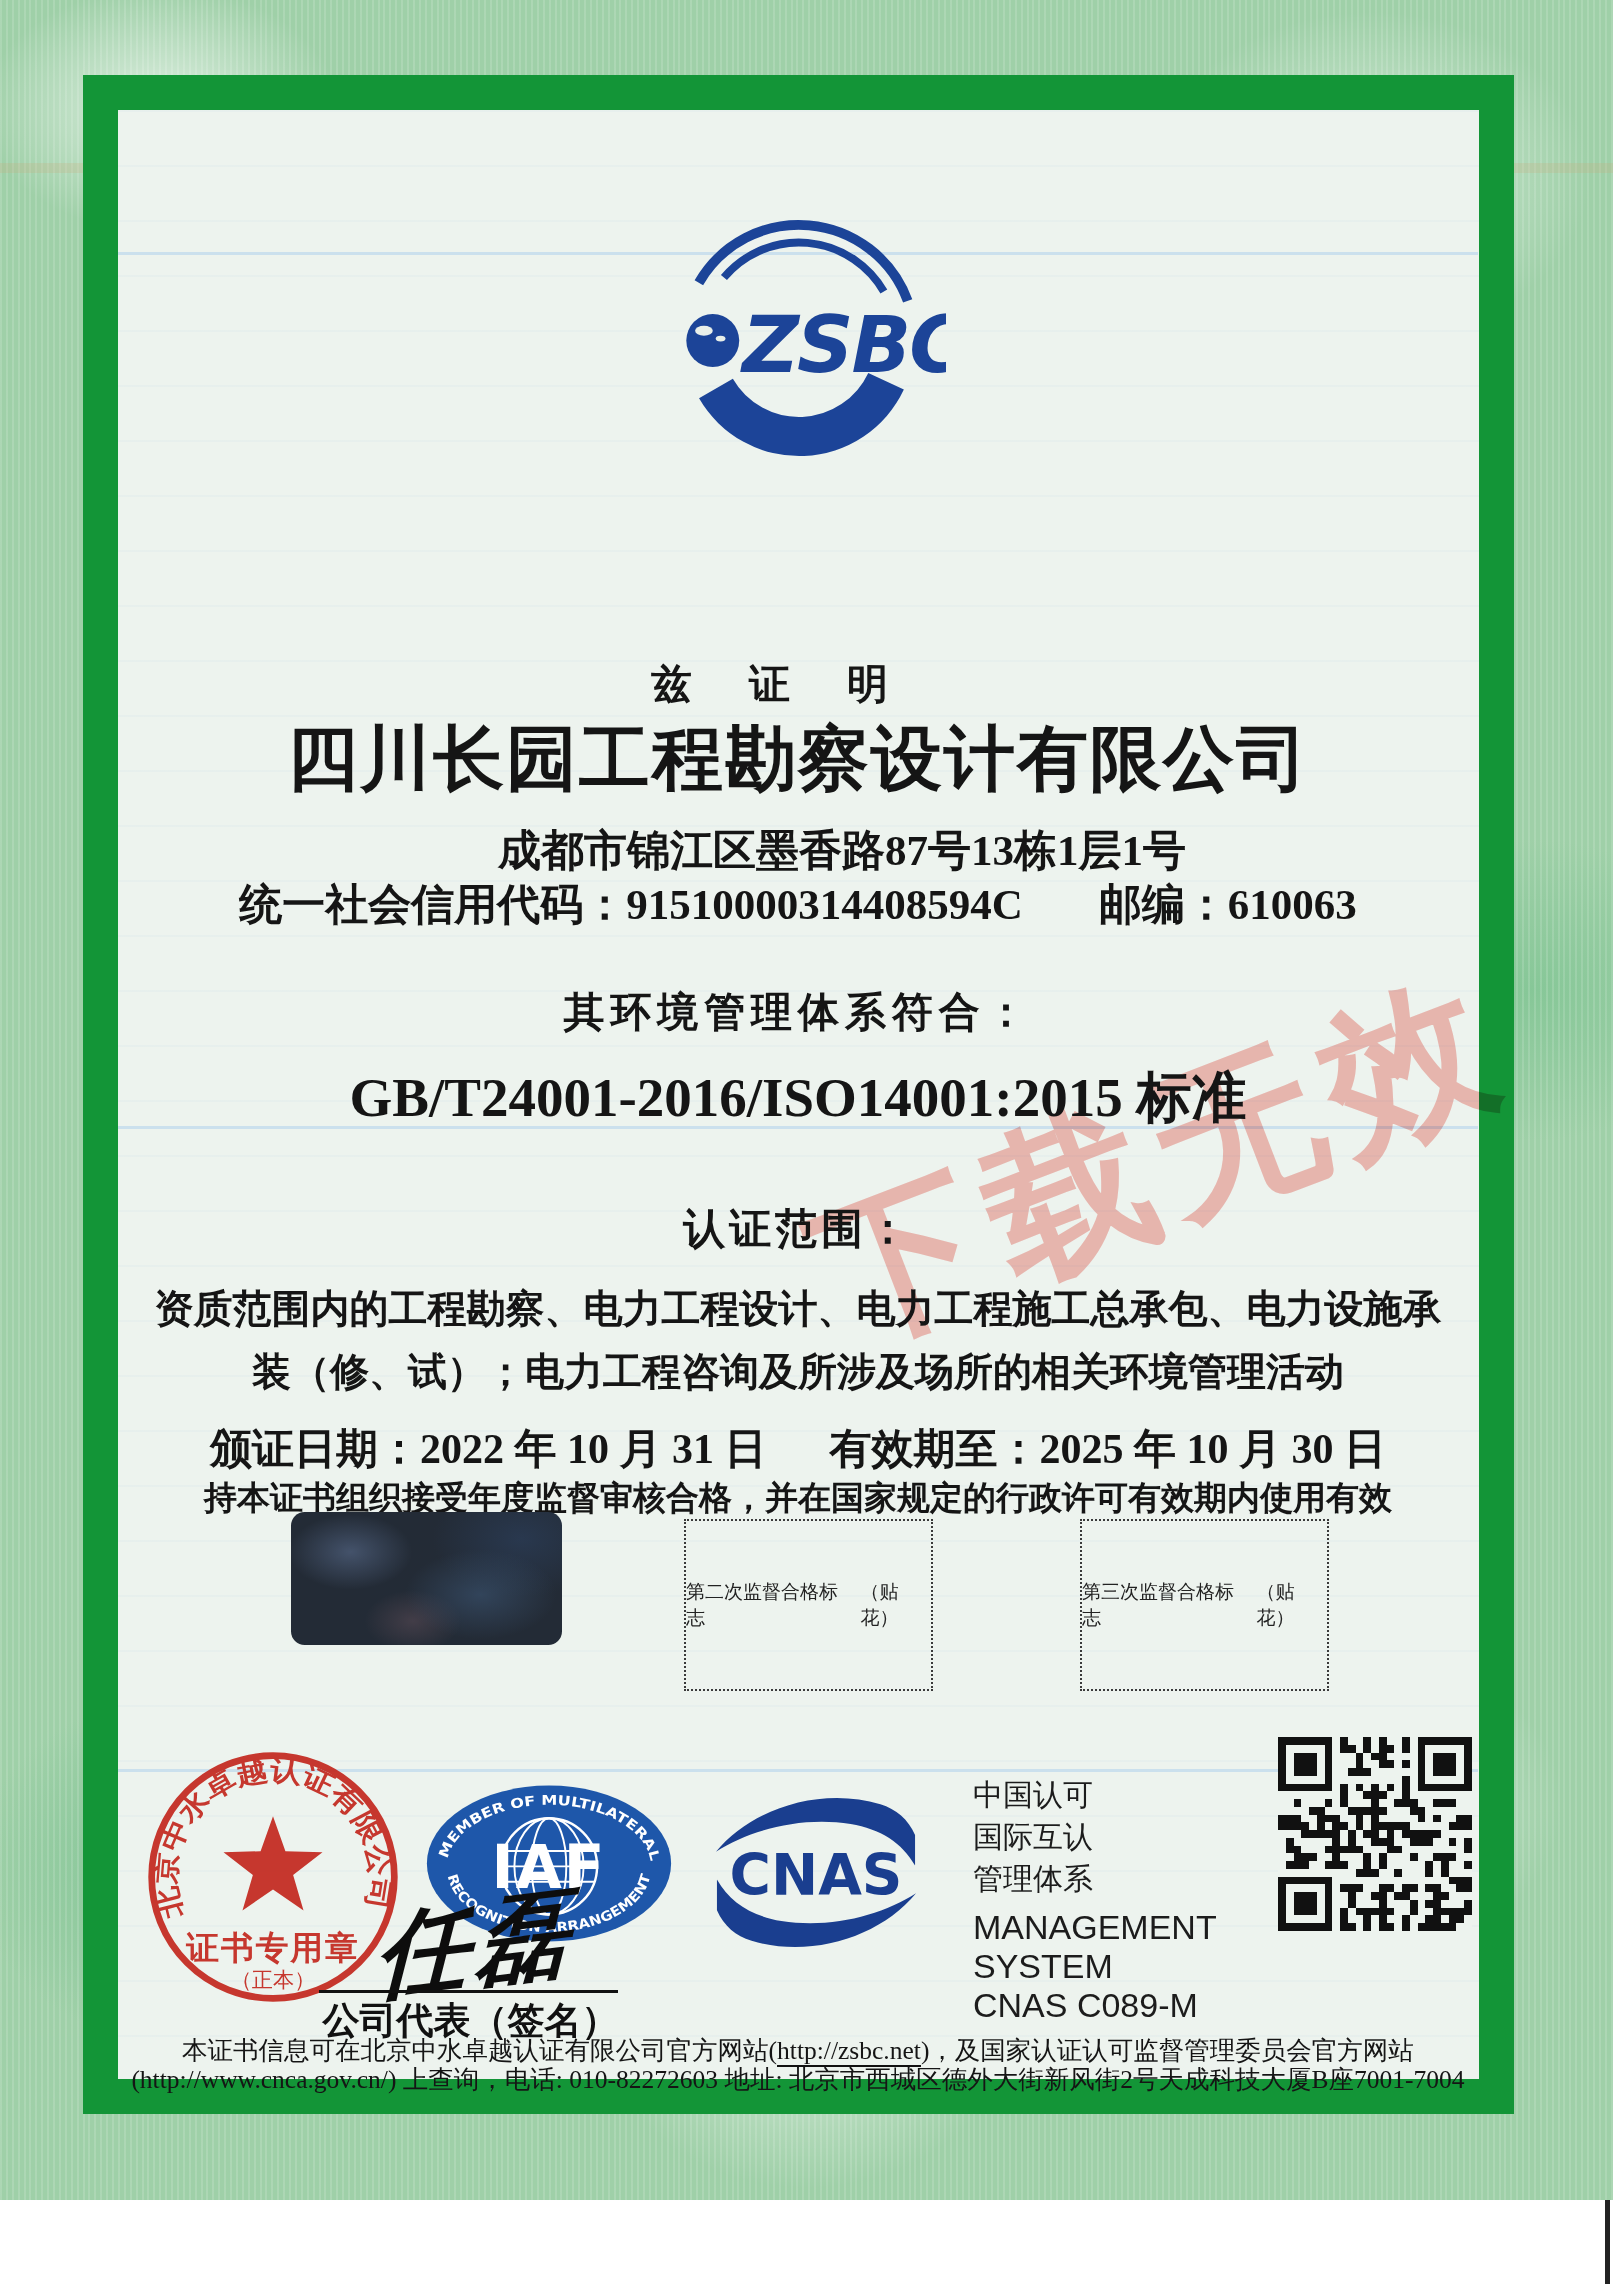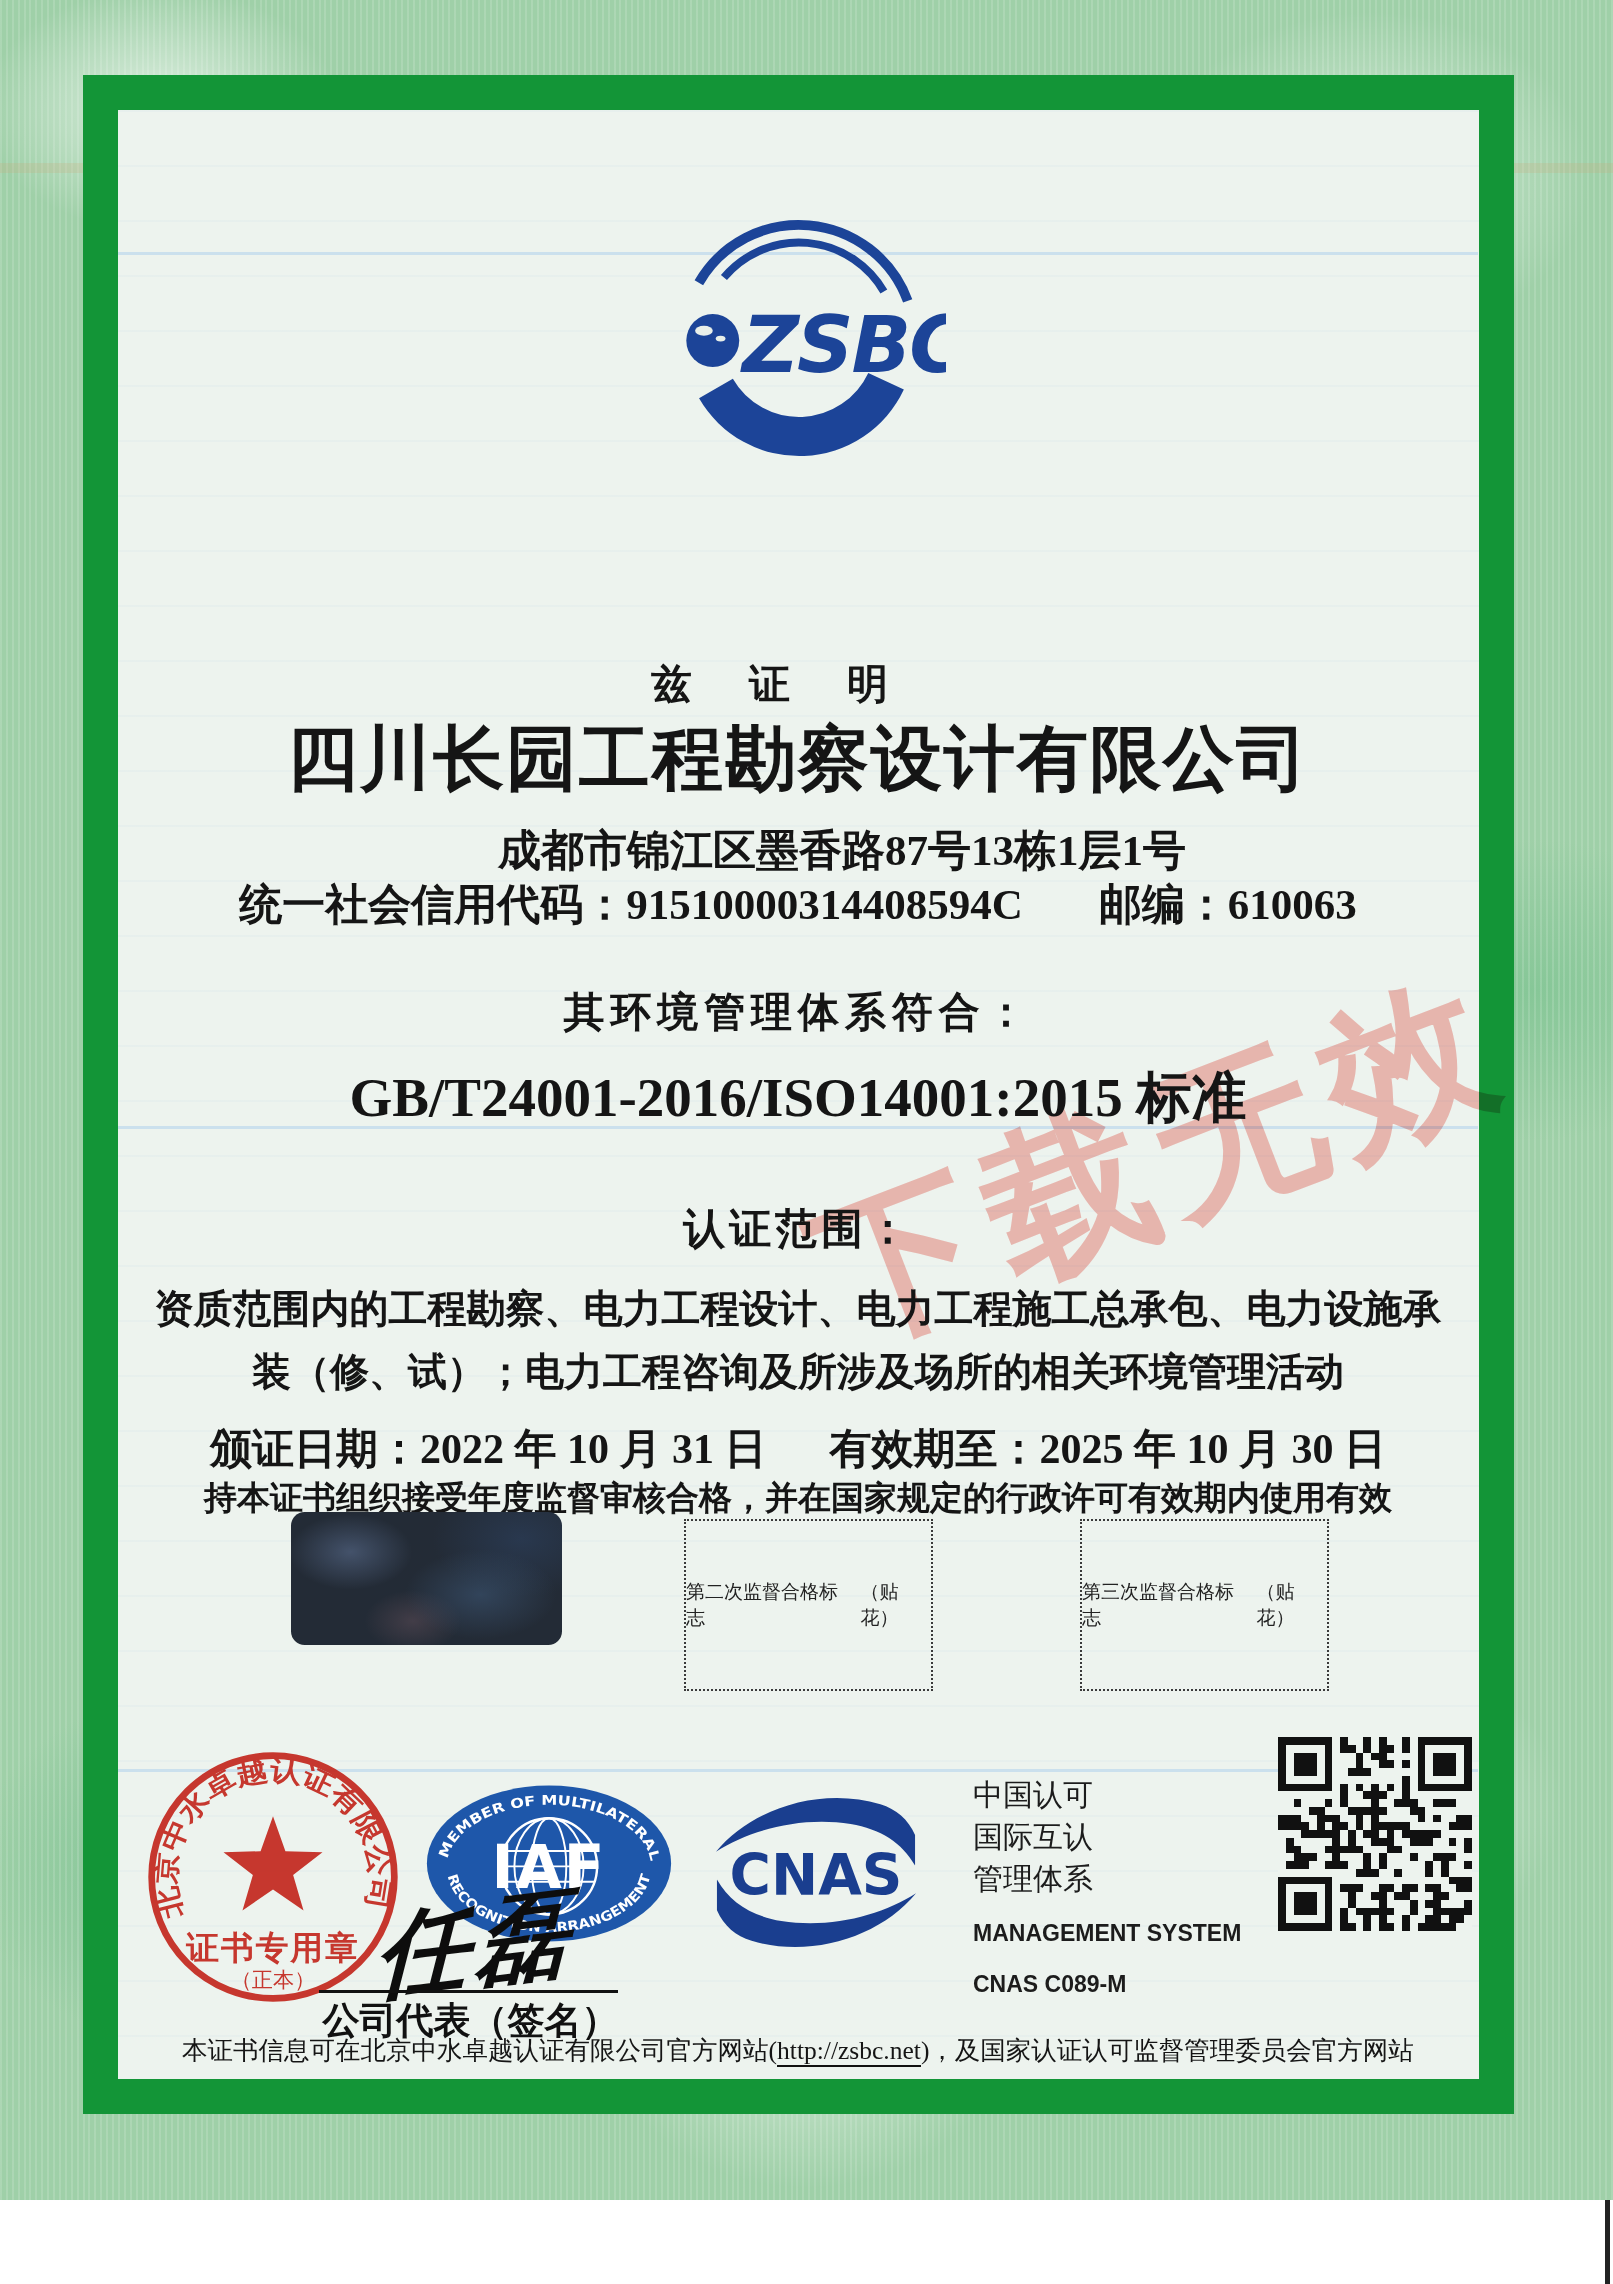--- a/index.html
+++ b/index.html
@@ -63,21 +63,21 @@
   .dash-box{position:absolute;top:1409px;width:249px;height:172px;box-sizing:border-box;
     border:2px dotted #3a3a3a;display:flex;flex-direction:row;justify-content:center;align-items:center;
     gap:15.7px;font-size:19px;color:#222;z-index:2;background:transparent;}
   .dash-box.b1{left:566px;} .dash-box.b2{left:962px;}
 
   .seal-svg{position:absolute;left:24.5px;top:1637px;width:260px;height:260px;z-index:4;opacity:0.92;}
   .iaf-svg{position:absolute;left:306px;top:1671px;width:250px;height:165px;z-index:3;}
   .cnas-svg{position:absolute;left:594px;top:1678px;width:208px;height:173px;z-index:3;}
   .accr{position:absolute;left:855px;top:1664px;width:304px;text-align:left;color:#1c1c1c;z-index:2;}
   .accr .zh{font-size:30px;line-height:42px;}
-  .accr .en{font-family:"Liberation Sans",sans-serif;font-weight:bold;font-size:23px;line-height:51px;}
+  .accr .en{font-family:"Liberation Sans",sans-serif;font-weight:normal;font-size:34px;line-height:39px;}
   .accr .en.first{margin-top:7.8px;}
   .qr-wrap{position:absolute;left:1160px;top:1627px;width:194px;height:194px;z-index:2;}
 
   .sig{position:absolute;left:257px;top:1772px;font-size:94px;font-weight:bold;font-style:italic;
        color:#0d0d0d;transform:rotate(-7deg) skewX(-8deg);letter-spacing:5.9px;z-index:5;white-space:nowrap;}
   .sig-line{position:absolute;left:201px;top:1880px;width:299px;height:2.9px;background:#111;z-index:5;}
   .sig-label{position:absolute;left:142px;top:1886px;width:421px;text-align:center;
              font-size:37px;font-weight:bold;color:#111;z-index:5;white-space:nowrap;}
 
   .footer1{top:1923px;font-size:25.5px;z-index:2;}
@@ -394,15 +394,16 @@
           <rect x="1" y="19" width="5" height="5" fill="#edf3ee"></rect>
           <rect x="2" y="20" width="3" height="3" fill="#111"></rect>
         </svg>
     </div>
 
     <div class="sig">任磊</div>
     <div class="sig-line"></div>
     <div class="sig-label">公司代表（签名）</div>
 
     <div class="c footer1"><span>本证书信息可在北京中水卓越认证有限公司官方网站(</span><span class="link">http://zsbc.net</span><span>)，及国家认证认可监督管理委员会官方网站</span></div>
+    <div class="c footer2">(http://www.cnca.gov.cn/) 上查询，电话: 010-82272603 地址: 北京市西城区德外大街新风街2号天成科技大厦B座7001-7004</div>
   </div>
 </div>
 
 
 </body></html>

